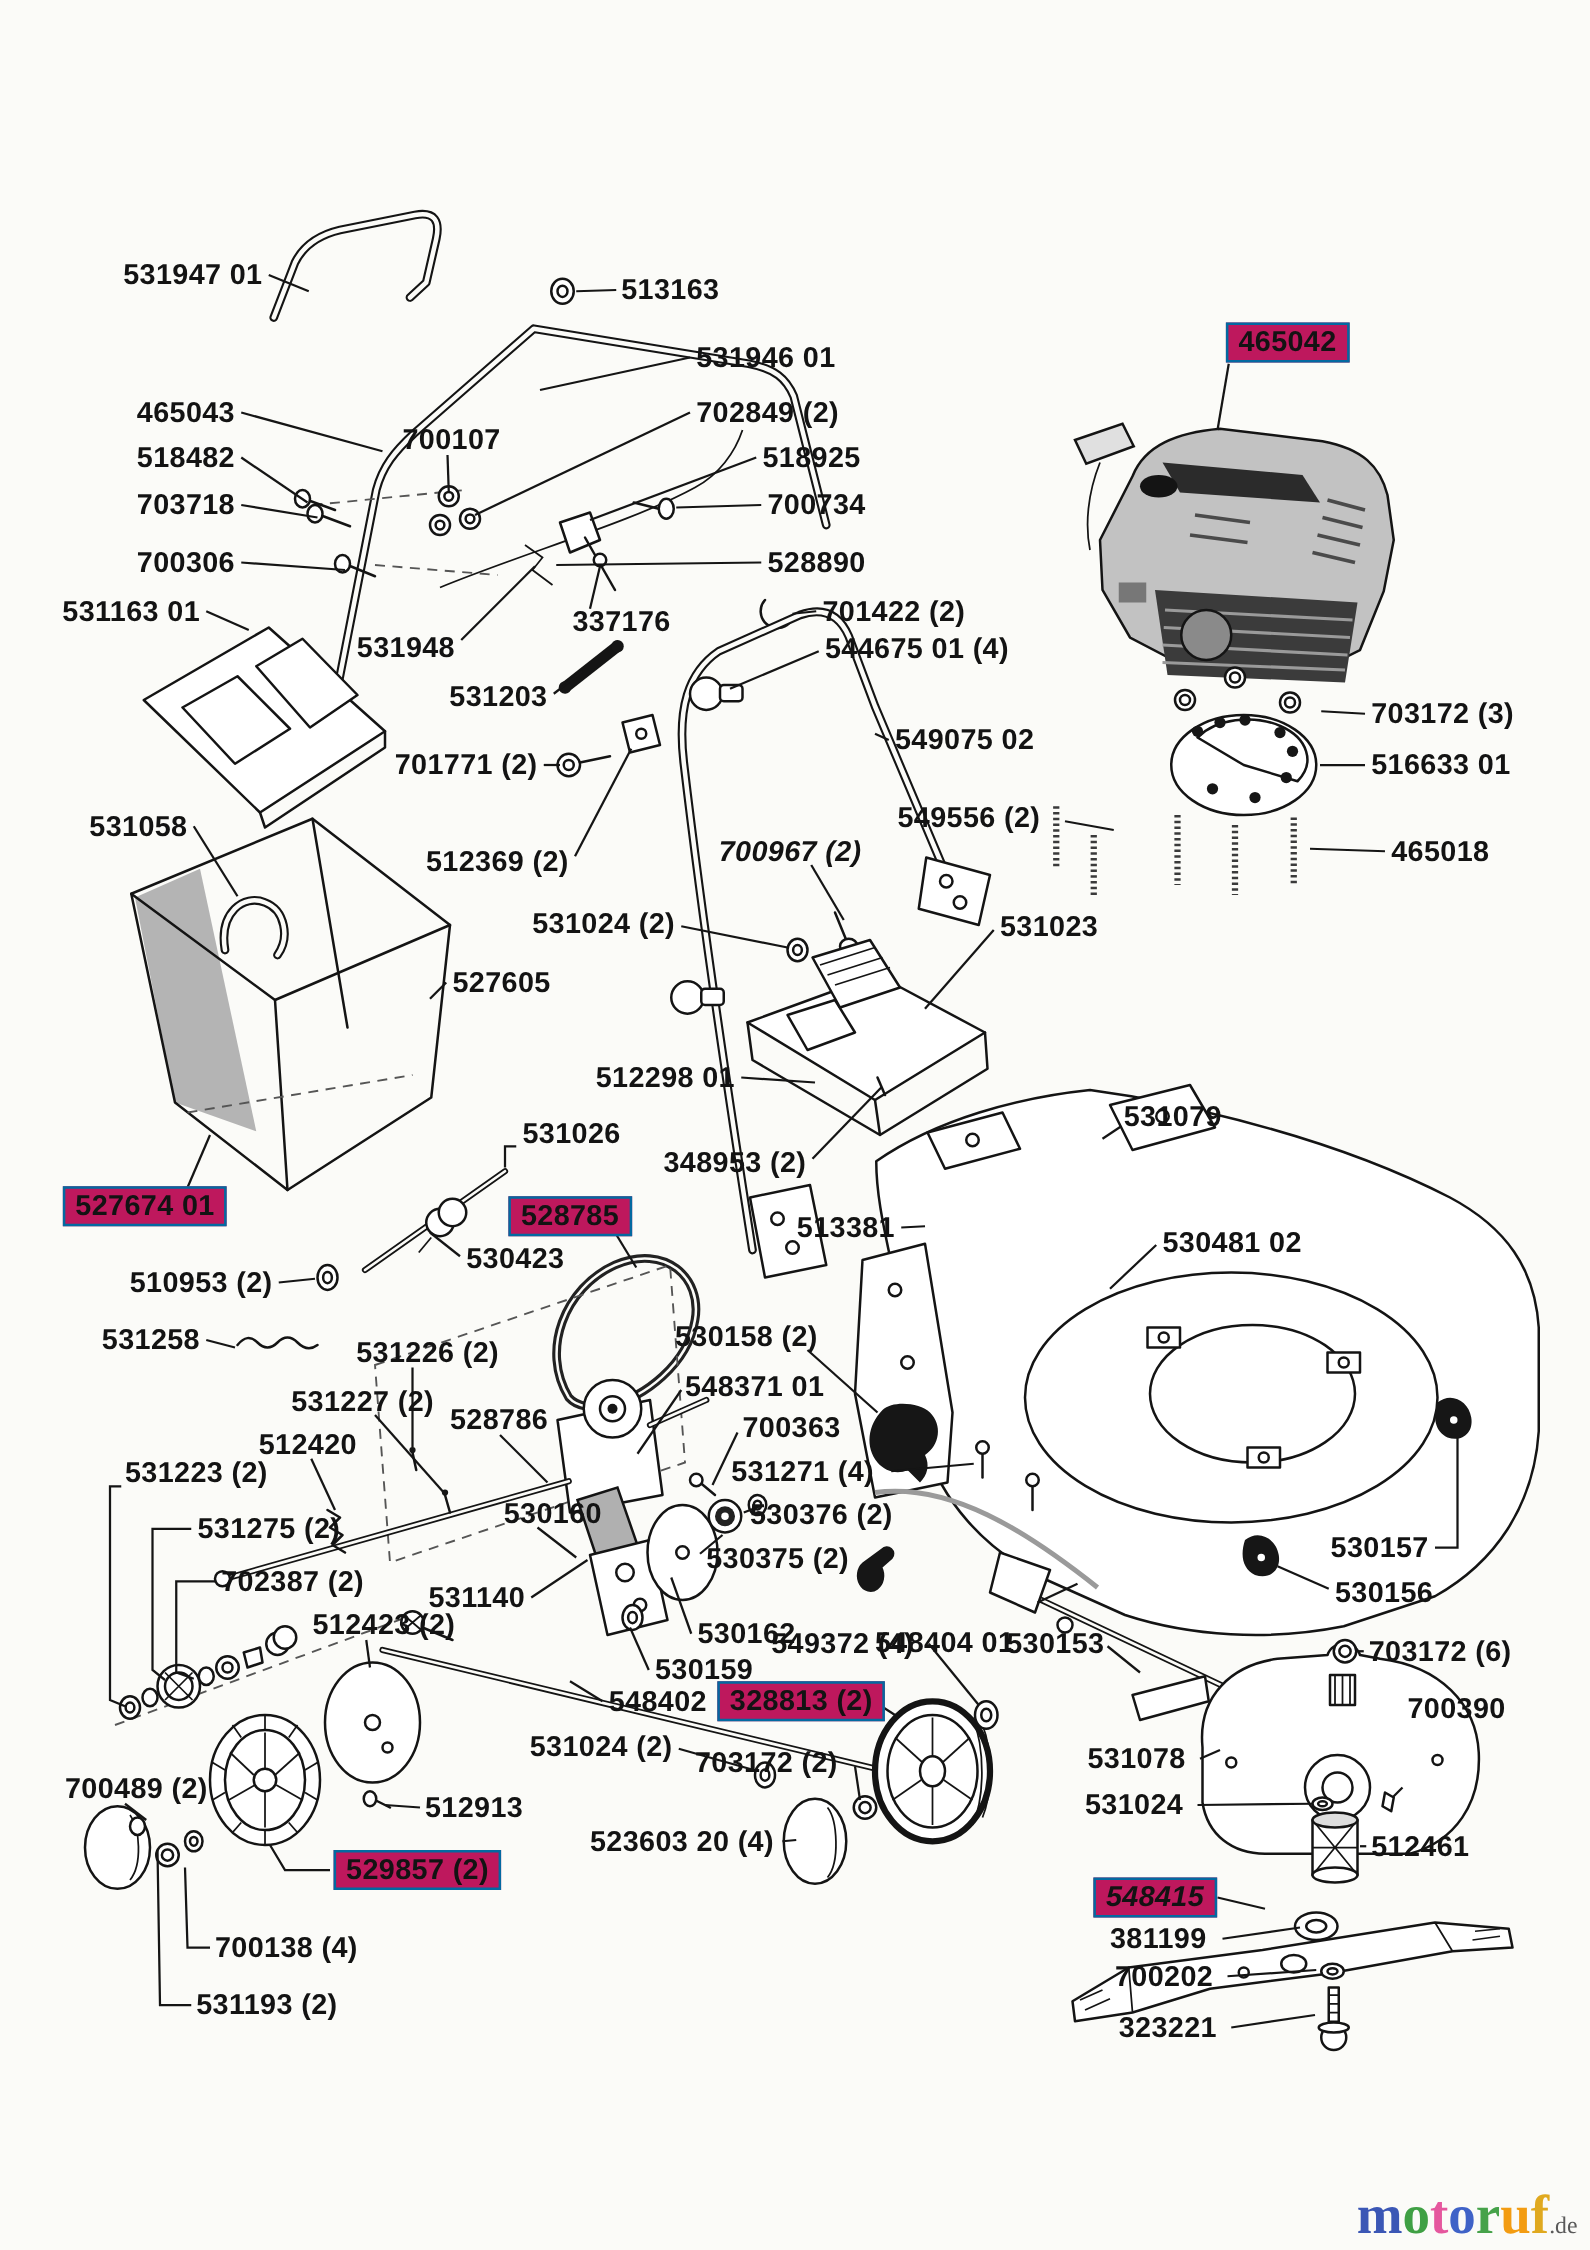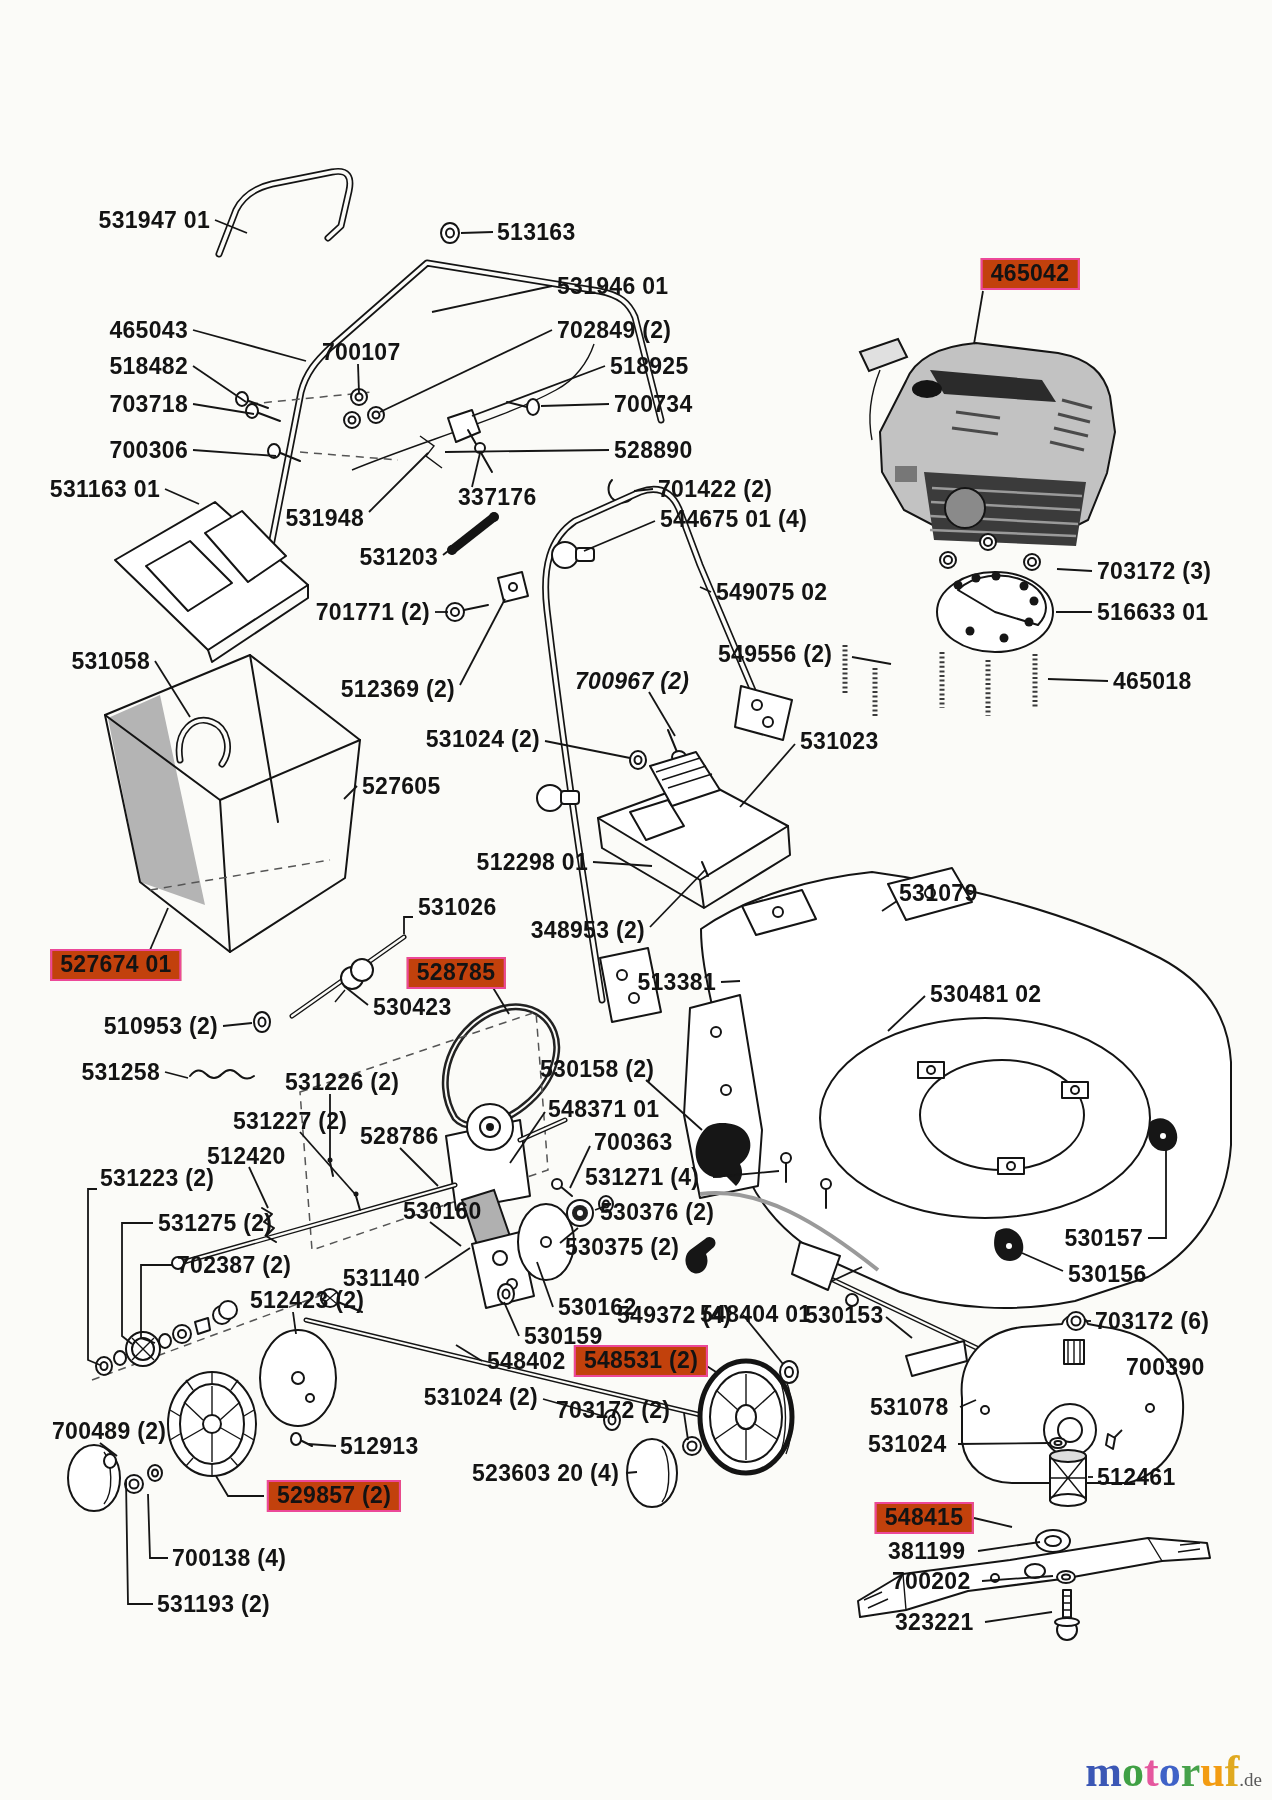--- a/index.html
+++ b/index.html
@@ -5,21 +5,21 @@
   html,body{margin:0;padding:0;background:#e8e8e8;}
   .stage{position:relative;width:1272px;height:1800px;background:#fbfbf8;overflow:hidden;
          font-family:"Liberation Sans",sans-serif;}
   .stage svg{position:absolute;left:0;top:0;}
   #labels{position:absolute;left:0;top:0;width:100%;height:100%;pointer-events:none;}
   .part-label{position:absolute;font-size:23px;font-weight:700;color:#131313;line-height:1;
               white-space:nowrap;pointer-events:auto;letter-spacing:.3px;}
   .part-label.a-start{transform:translate(0,-50%);}
   .part-label.a-end{transform:translate(-100%,-50%);}
   .part-label.a-middle{transform:translate(-50%,-50%);}
-  .part-label.boxed{border:2px solid #ec4899;background:#c2410c;padding:2px 8px 3px 8px;text-align:right;}
+  .part-label.boxed{border:2px solid #0369a1;background:#be185d;padding:2px 8px 3px 8px;text-align:right;}
   
   .ln{stroke:#141414;stroke-width:2;fill:none;stroke-linecap:round;stroke-linejoin:round;}
   .fine{stroke:#141414;stroke-width:1.4;fill:none;}
   .t1{stroke:#141414;stroke-width:7;fill:none;stroke-linecap:round;stroke-linejoin:round;}
   .t2{stroke:#fbfbf8;stroke-width:3.6;fill:none;stroke-linecap:round;stroke-linejoin:round;}
   .r1{stroke:#141414;stroke-width:5;fill:none;stroke-linecap:round;}
   .r2{stroke:#fbfbf8;stroke-width:2.2;fill:none;stroke-linecap:round;}
   .wh{fill:#ffffff;}
   .blk{fill:#161616;stroke:none;}
   .dash{stroke:#555;stroke-width:1.5;fill:none;stroke-dasharray:8 6;}
@@ -562,33 +562,33 @@
       <div class="part-label a-start" style="left: 565px; top: 1247px;">530375 (2)</div>
       <div class="part-label a-start" style="left: 700px; top: 1282px; margin-top: 32px;">548404 01</div>
       <div class="part-label a-end" style="left: 420px; top: 1278px;">531140</div>
       <div class="part-label a-start" style="left: 177px; top: 1265px;">702387 (2)</div>
       <div class="part-label a-start" style="left: 250px; top: 1300px;">512423 (2)</div>
       <div class="part-label a-start" style="left: 558px; top: 1307px;">530162</div>
       <div class="part-label a-start" style="left: 524px; top: 1336px;">530159</div>
       <div class="part-label a-start" style="left: 617px; top: 1315px;">549372 (4)</div>
       <div class="part-label a-start" style="left: 805px; top: 1315px;">530153</div>
       <div class="part-label a-start" style="left: 487px; top: 1361px;">548402</div>
-      <div class="part-label a-middle boxed" style="left: 641px; top: 1361px;">548531 (2)</div>
+      <div class="part-label a-middle boxed" style="left: 641px; top: 1361px;">328813 (2)</div>
       <div class="part-label a-start" style="left: 1095px; top: 1321px;">703172 (6)</div>
       <div class="part-label a-end" style="left: 538px; top: 1397px;">531024 (2)</div>
       <div class="part-label a-start" style="left: 556px; top: 1410px;">703172 (2)</div>
       <div class="part-label a-start" style="left: 340px; top: 1446px;">512913</div>
       <div class="part-label a-start" style="left: 52px; top: 1431px;">700489 (2)</div>
       <div class="part-label a-start" style="left: 472px; top: 1473px;">523603 20 (4)</div>
       <div class="part-label a-start" style="left: 870px; top: 1407px;">531078</div>
       <div class="part-label a-start" style="left: 1126px; top: 1367px;">700390</div>
       <div class="part-label a-start" style="left: 868px; top: 1444px;">531024</div>
       <div class="part-label a-start" style="left: 1097px; top: 1477px;">512461</div>
       <div class="part-label a-middle boxed" style="left: 334px; top: 1496px;">529857 (2)</div>
-      <div class="part-label a-middle boxed" style="left: 924px; top: 1518px;">548415</div>
+      <div class="part-label a-middle boxed" style="left: 924px; top: 1518px; font-style: italic;">548415</div>
       <div class="part-label a-start" style="left: 888px; top: 1551px;">381199</div>
       <div class="part-label a-start" style="left: 892px; top: 1581px;">700202</div>
       <div class="part-label a-start" style="left: 895px; top: 1622px;">323221</div>
       <div class="part-label a-start" style="left: 172px; top: 1558px;">700138 (4)</div>
       <div class="part-label a-start" style="left: 157px; top: 1604px;">531193 (2)</div>
       <div class="part-label a-end" style="left: 1143px; top: 1238px;">530157</div>
       <div class="part-label a-start" style="left: 1068px; top: 1274px;">530156</div>
       <div class="part-label a-middle boxed" style="left: 1030px; top: 274px;">465042</div>
       <div class="part-label a-end" style="left: 430px; top: 612px;">701771 (2)</div>
     </div>

